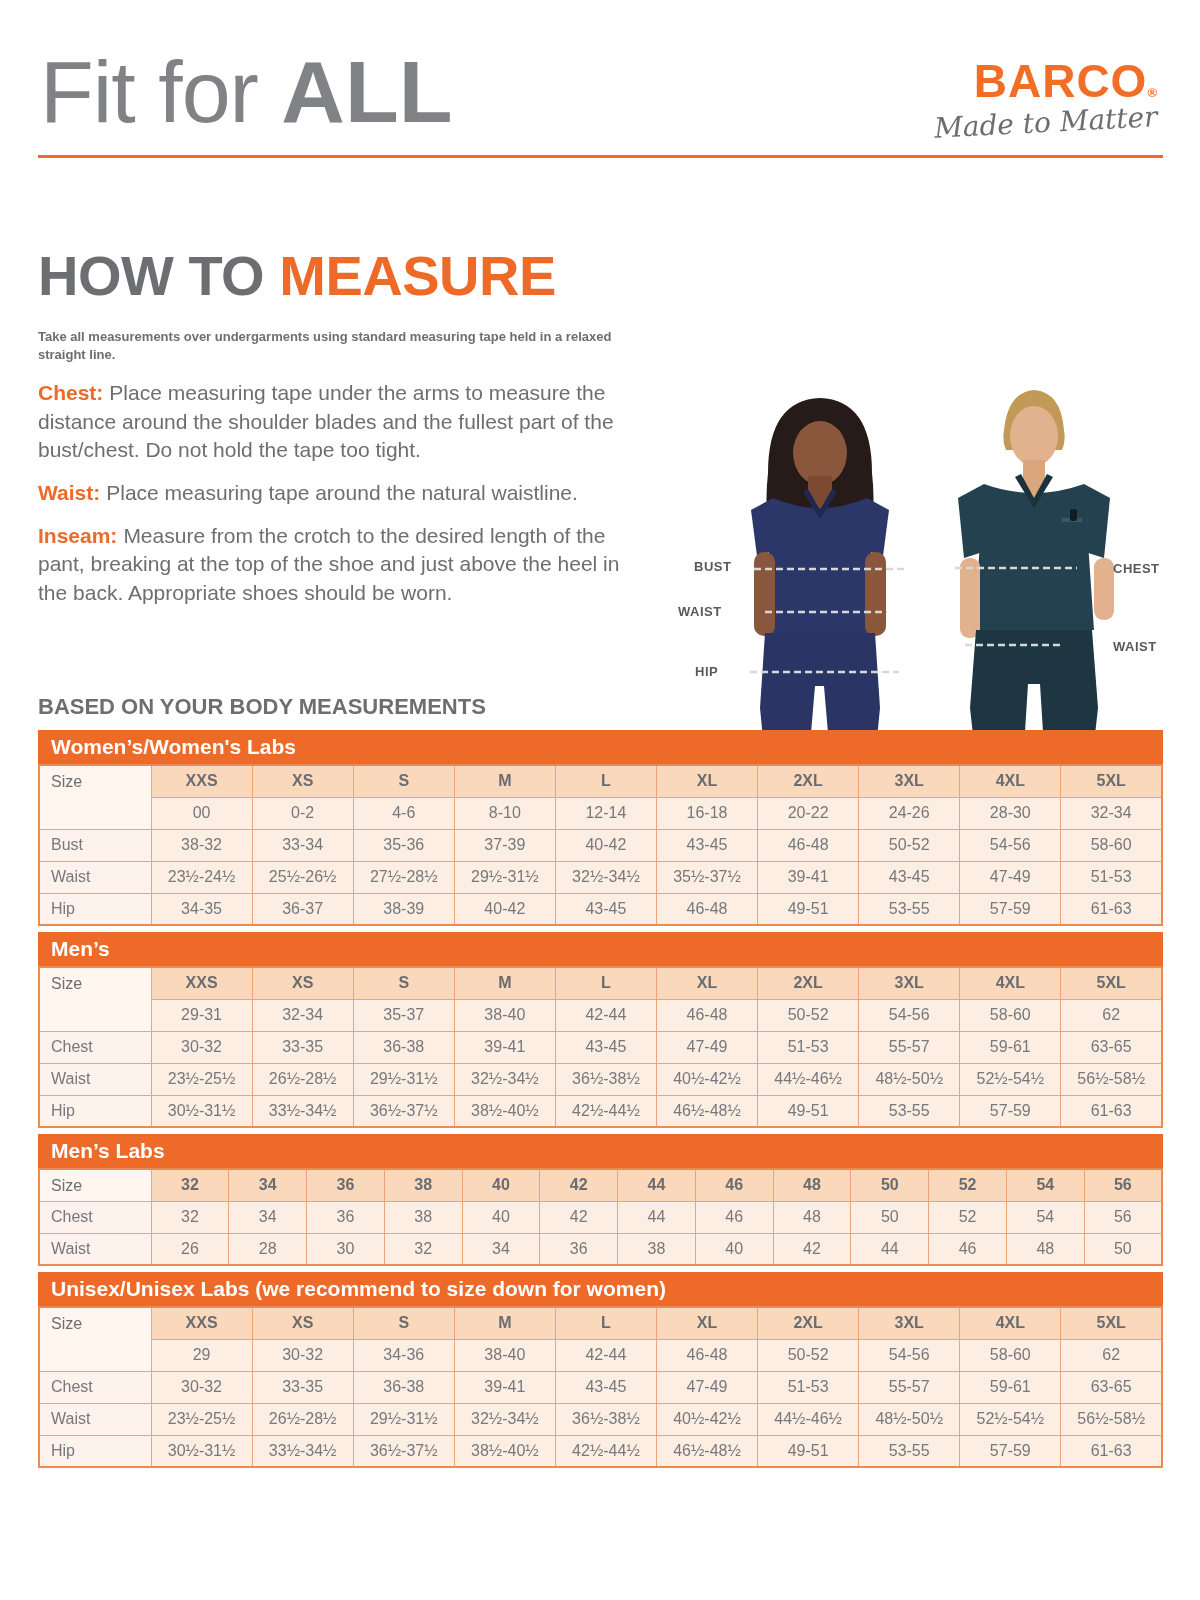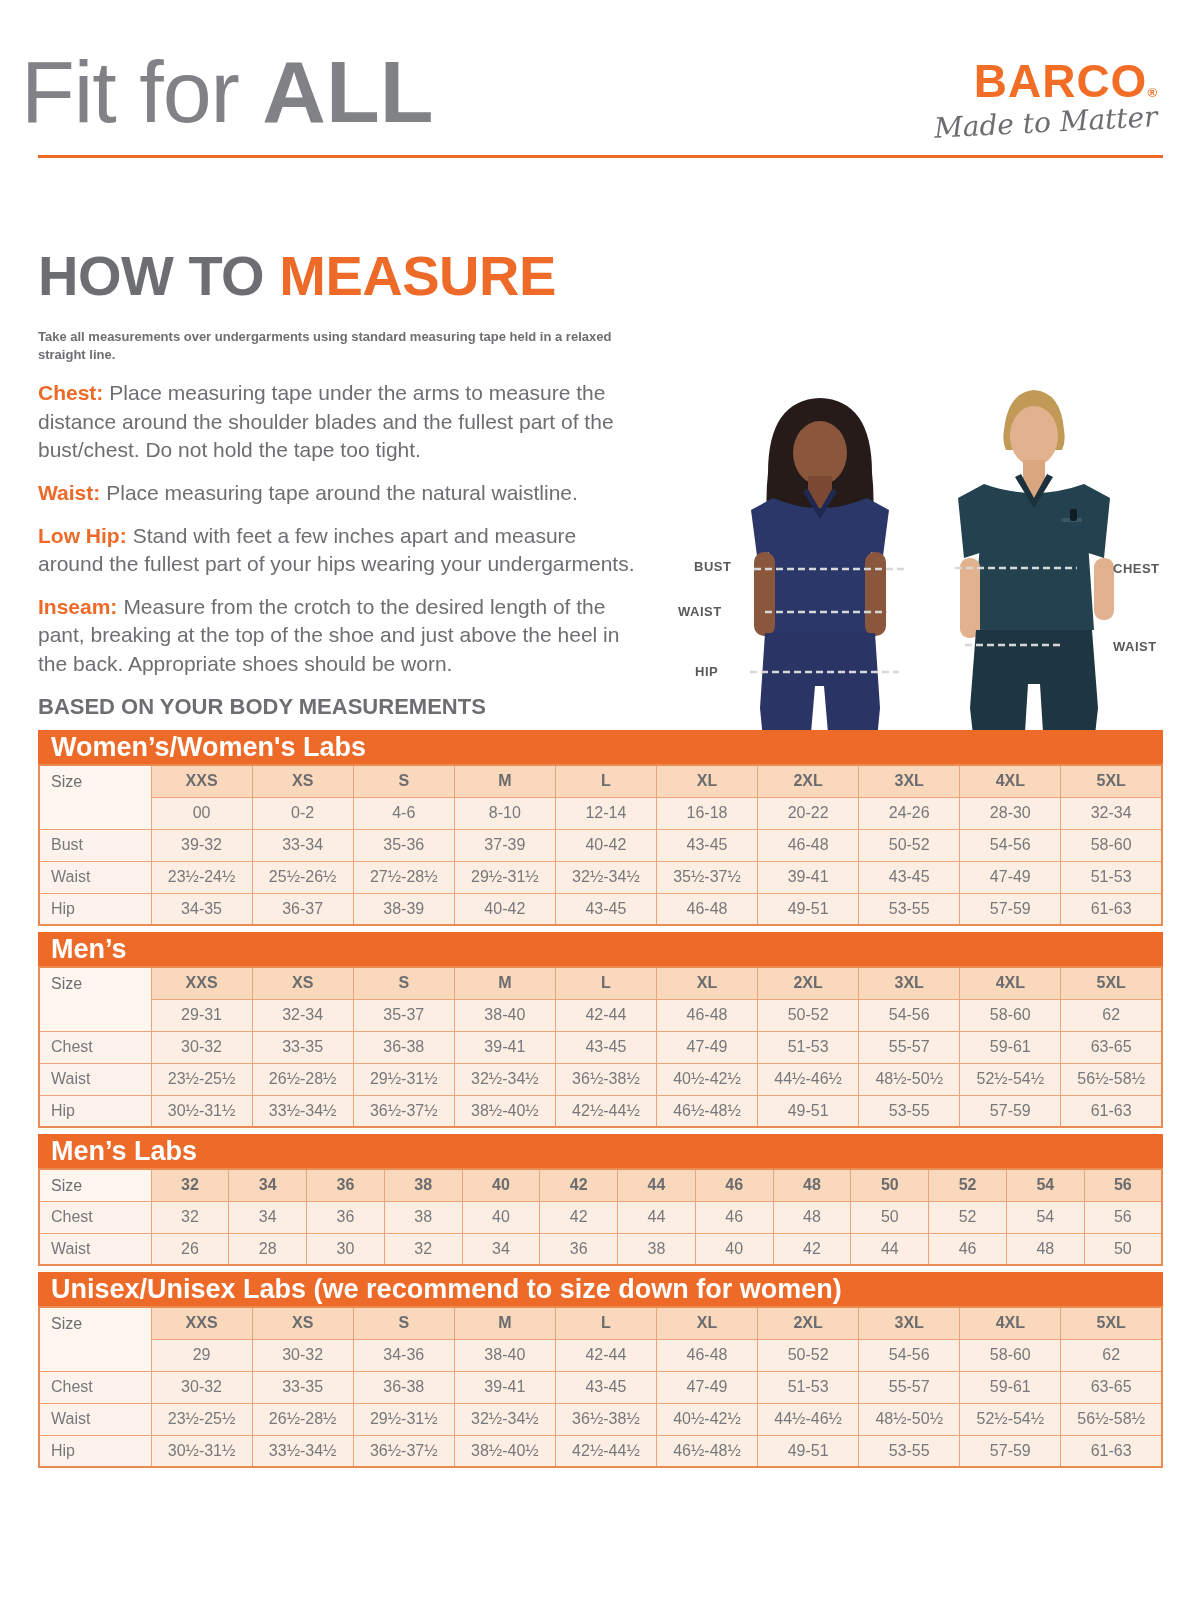--- a/index.html
+++ b/index.html
@@ -5,21 +5,21 @@
   :root{
     --accent-orange:#ED6A28; --logo-orange:#F26E26; --title-gray:#808285; --heading-gray:#6D6E71;
     --body-gray:#6D6E71; --label-gray:#58595B; --table-text:#77787B; --table-border:#EDA478;
     --table-outer-border:#E98B52; --table-header-bg:#F9D8BC; --table-cell-bg:#FCEEE3;
     --table-label-bg:#FDF3EC; --table-corner-bg:#FEF6EF; --scrub-navy:#2B3768; --scrub-teal:#23414E;
   }
   *{box-sizing:border-box;}
   body{margin:0;background:#ffffff;}
   .page{position:relative;width:1200px;height:1600px;background:#fff;font-family:"Liberation Sans",sans-serif;overflow:hidden;}
 
-  h1.title{position:absolute;left:21px;top:46px;margin:0;font-size:88px;line-height:1.05;color:var(--title-gray);font-weight:400;letter-spacing:-1px;}
+  h1.title{position:absolute;left:40px;top:46px;margin:0;font-size:88px;line-height:1.05;color:var(--title-gray);font-weight:400;letter-spacing:-1px;}
   h1.title .bold{font-weight:700;letter-spacing:0;}
 
   .logo{position:absolute;right:42px;top:58px;text-align:right;}
   .logo .brand{color:var(--logo-orange);font-weight:700;font-size:46px;letter-spacing:1px;line-height:1;}
   .logo .reg{font-size:13px;font-weight:700;color:var(--logo-orange);}
   .logo .tagline{font-family:"DejaVu Serif",serif;font-style:italic;color:#6D6E71;font-size:28px;margin-top:2px;transform:rotate(-3deg);}
 
   .rule{position:absolute;left:38px;width:1125px;top:155px;height:3px;background:var(--accent-orange);}
 
   .htm{position:absolute;left:38px;top:243px;width:615px;color:var(--body-gray);}
@@ -36,21 +36,21 @@
   #lbl-waist-left{left:6px;top:226px;}
   #lbl-hip{left:23px;top:286px;}
   #lbl-chest{left:441px;top:183px;}
   #lbl-waist-right{left:441px;top:261px;}
 
   .fsg{position:absolute;left:38px;top:686px;width:1125px;}
   .fsg h2{margin:0;font-size:42px;color:var(--heading-gray);font-weight:700;letter-spacing:-0.5px;}
   .fsg h3{margin:8px 0 10px;font-size:22px;color:var(--heading-gray);font-weight:700;}
 
   .tbl-section{margin-bottom:6px;}
-  .tbl-banner{background:var(--accent-orange);color:#fff;font-size:27px;font-weight:700;line-height:34px;padding:0 13px;}
+  .tbl-banner{background:var(--accent-orange);color:#fff;font-size:21px;font-weight:700;line-height:34px;padding:0 13px;}
   table{width:100%;border-collapse:collapse;table-layout:fixed;border:2px solid var(--table-outer-border);}
   col.c-label{width:112px;}
   td{border:1px solid var(--table-border);height:32px;text-align:center;font-size:16px;color:var(--table-text);padding:0 2px;overflow:hidden;}
   td.corner{background:var(--table-corner-bg);text-align:left;padding-left:11px;vertical-align:top;padding-top:7px;color:var(--body-gray);}
   td.hdr{background:var(--table-header-bg);font-weight:700;color:#6B6C6F;}
   td.lbl{background:var(--table-label-bg);text-align:left;padding-left:11px;}
   td.val{background:var(--table-cell-bg);}
 </style>
 </head>
 <body>
@@ -65,21 +65,20 @@
   </div>
 
   <div class="rule"></div>
 
   <section class="htm">
     <h2><span>HOW TO</span> <span class="orange">MEASURE</span></h2>
     <p class="intro">Take all measurements over undergarments using standard measuring tape held in a relaxed straight line.</p>
     <div id="measure-items">
         <p class="item"><span class="lead">Chest:</span>Place measuring tape under the arms to measure the distance around the shoulder blades and the fullest part of the bust/chest. Do not hold the tape too tight.</p>
         <p class="item"><span class="lead">Waist:</span>Place measuring tape around the natural waistline.</p>
-        <p class="item"><span class="lead">Low Hip:</span>Stand with feet a few inches apart and measure around the fullest part of your hips wearing your undergarments.</p>
         <p class="item"><span class="lead">Inseam:</span>Measure from the crotch to the desired length of the pant, breaking at the top of the shoe and just above the heel in the back. Appropriate shoes should be worn.</p>
       </div>
   </section>
 
   <div class="photo">
     <svg width="508" height="402" viewBox="0 0 508 402">
 
       <g>
         <path d="M96,95 Q96,22 148,20 Q200,22 200,95 Q206,150 188,172 L108,172 Q90,150 96,95 Z" fill="#261B18"></path>
         <rect x="98" y="90" width="100" height="88" rx="30" fill="#261B18"></rect>
@@ -166,21 +165,21 @@
                 <td class="val">8-10</td>
                 <td class="val">12-14</td>
                 <td class="val">16-18</td>
                 <td class="val">20-22</td>
                 <td class="val">24-26</td>
                 <td class="val">28-30</td>
                 <td class="val">32-34</td>
               </tr>
               <tr>
                 <td class="lbl">Bust</td>
-                <td class="val">39-32</td>
+                <td class="val">38-32</td>
                 <td class="val">33-34</td>
                 <td class="val">35-36</td>
                 <td class="val">37-39</td>
                 <td class="val">40-42</td>
                 <td class="val">43-45</td>
                 <td class="val">46-48</td>
                 <td class="val">50-52</td>
                 <td class="val">54-56</td>
                 <td class="val">58-60</td>
               </tr>

